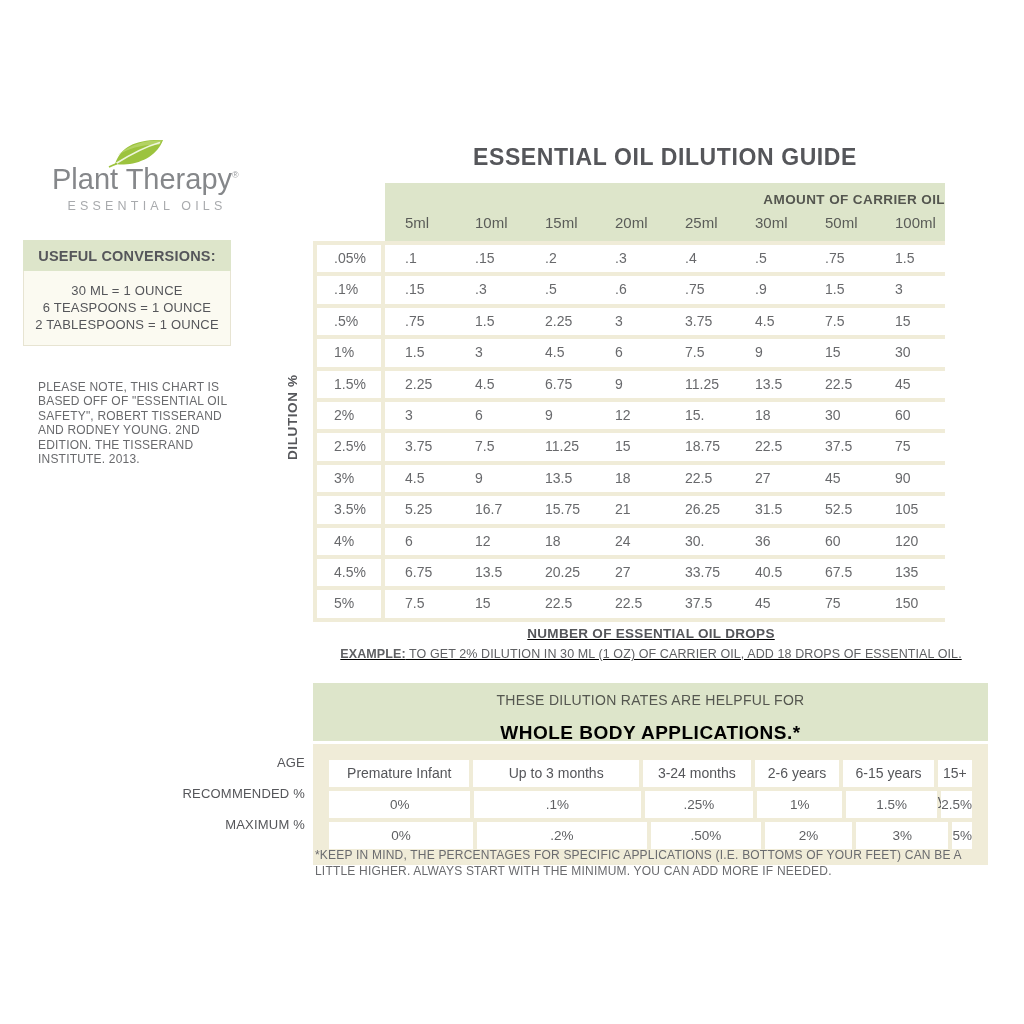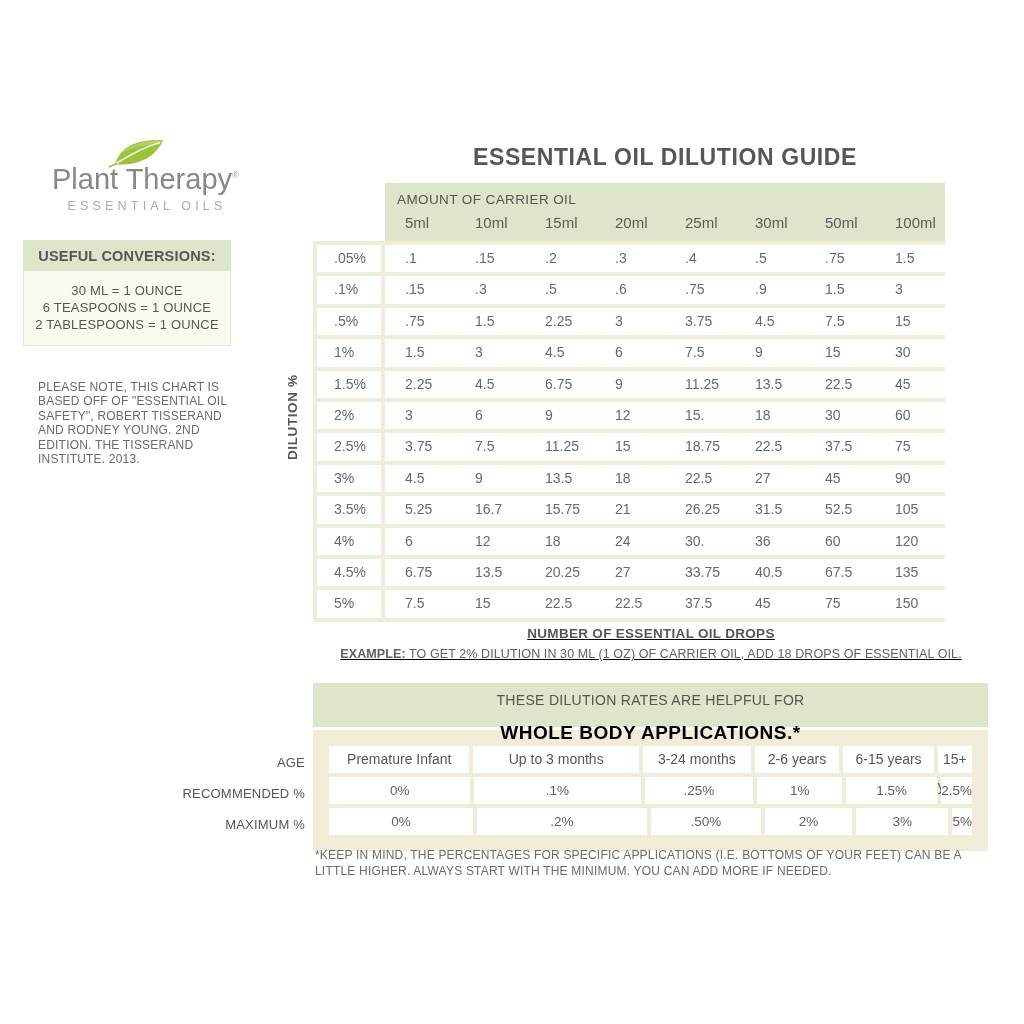--- a/index.html
+++ b/index.html
@@ -31,21 +31,21 @@
   
   .dil-label { position:absolute; left:285px; top:352px; height:130px; writing-mode:vertical-rl;
                transform:rotate(180deg); font-weight:bold; font-size:13.5px; letter-spacing:0.6px;
                color:#55565a; text-align:center; }
 
   
   .dtable { position:absolute; left:313px; top:183px; width:632px; }
   .dt-head-row { display:flex; }
   .dt-corner { width:72px; }
   .dt-green { width:560px; height:58px; background:#dde5ca; box-sizing:border-box; padding-top:9px; }
-  .gh-title { text-align:left; font-weight:normal; font-size:13.5px; color:#54564f; letter-spacing:0.4px;padding-left:12px; }
+  .gh-title { text-align:right; font-weight:bold; font-size:13.5px; color:#54564f; letter-spacing:0.4px;padding-left:12px; }
   .gh-cols { display:flex; margin-top:7px; }
   .gh-col { width:70px; box-sizing:border-box; padding-left:20px; font-size:15px; color:#5a5c58; }
   .dt-body { background:#f0ecd8; padding:4px 0 4px 4px; display:flex; flex-direction:column; gap:4px; }
   .t-row { display:flex; gap:4px; }
   .t-label { width:64px; background:#ffffff; height:27.4px; line-height:27.4px; box-sizing:border-box;
              padding-left:17px; font-size:14px; color:#68696c; }
   .t-strip { width:560px; background:#ffffff; display:flex; }
   .t-val { width:70px; box-sizing:border-box; padding-left:20px; font-size:14px; color:#68696c; line-height:27.4px; }
 
   
@@ -53,21 +53,21 @@
   .cap { font-weight:bold; font-size:13.5px; color:#55565a; letter-spacing:0.3px; }
   .example { margin-top:6px; font-size:12.5px; color:#5f6063; letter-spacing:0.1px; }
   .example b { font-weight:bold; }
 
   
   .wb-section { position:absolute; left:88px; top:683px; width:905px; }
   .wb-label { position:absolute; left:0; width:217px; text-align:right; height:27px; line-height:27px;
               font-size:13px; color:#55565a; letter-spacing:0.2px; }
   .wb-l1 { top:66px; } .wb-l2 { top:97px; } .wb-l3 { top:128px; }
   .wb-right { margin-left:225px; width:675px; }
-  .wb-green { background:#dde5ca; height:44px; box-sizing:border-box; text-align:center; padding-top:9px; }
+  .wb-green { background:#dde5ca; height:58px; box-sizing:border-box; text-align:center; padding-top:9px; }
   .wb-line1 { font-size:14px; color:#54564f; letter-spacing:0.3px; }
   .wb-line2 { font-size:19px; font-weight:bold; color:#000000; letter-spacing:0.5px; margin-top:14px; }
   .wb-table { margin-top:3px; background:#f0ecd8; padding:16px; display:flex; flex-direction:column; gap:4px; }
   .wb-row { display:flex; gap:4px; }
   .wb-cell { background:#ffffff; height:27px; line-height:27px; text-align:center; font-size:13.5px; color:#5f6063; }
   .wb-row .wb-cell:nth-child(1) { width:146px; }
   .wb-row .wb-cell:nth-child(2) { width:172px; }
   .wb-row .wb-cell:nth-child(3) { width:112px; }
   .wb-row .wb-cell:nth-child(4) { width:88px; }
   .wb-row .wb-cell:nth-child(5) { width:94px; }

